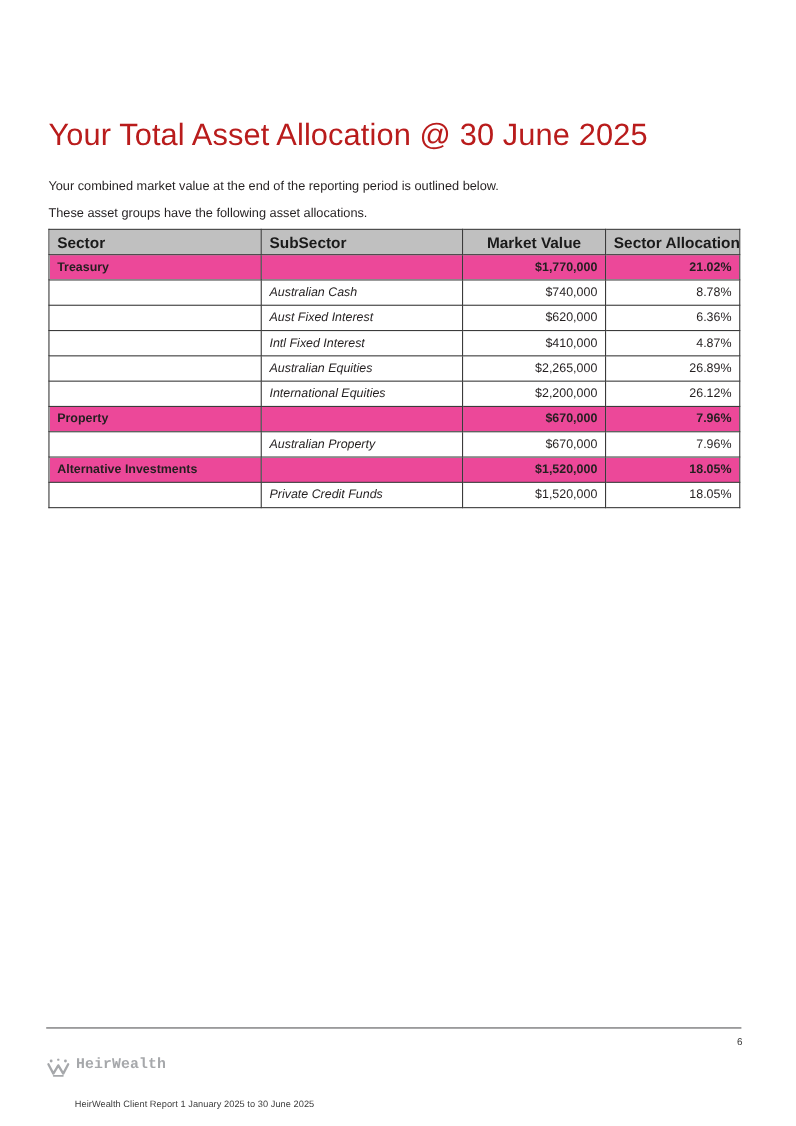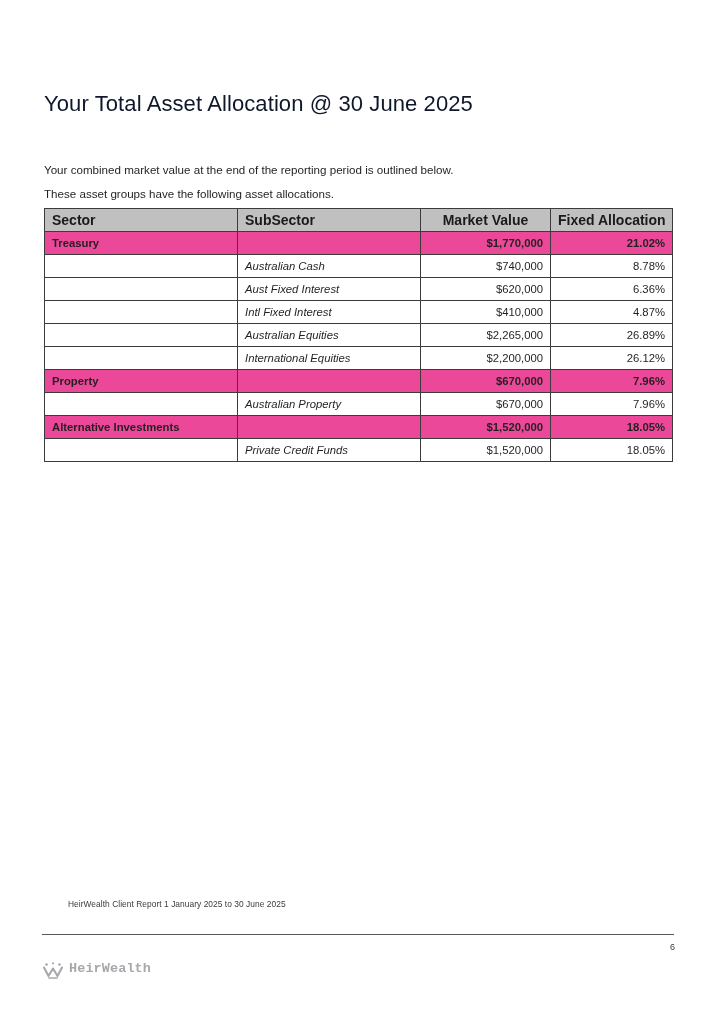--- a/index.html
+++ b/index.html
@@ -21,25 +21,25 @@
     position: absolute;
     inset: 0;
     width: 724px;
     height: 1024px;
   }
 
   
   .page-title {
     position: absolute;
     left: 44px;
-    top: 76px;
-    font-size: 22px;
+    top: 88px;
+    font-size: 28px;
     font-weight: 400;
     letter-spacing: 0.1px;
-    color: #0f172a;
+    color: #b91c1c;
     white-space: nowrap;
   }
 
   
   .intro {
     position: absolute;
     left: 44px;
     width: 620px;
   }
   .intro-line {
@@ -108,21 +108,21 @@
     position: absolute;
     left: 42px;
     top: 934px;
     width: 632px;
     height: 0;
     border-top: 1.4px solid #58585a;
   }
   .footer-text {
     position: absolute;
     left: 44px;
-    top: 899px;
+    top: 998px;
     font-size: 8.4px;
     color: #3b3b3b;
     white-space: nowrap;
     letter-spacing: 0.05px;
     padding-left: 24px;
   }
   .footer-logo {
     position: absolute;
     left: 42px;
     top: 962px;
@@ -171,21 +171,21 @@
         <col class="c-sector">
         <col class="c-sub">
         <col class="c-mv">
         <col class="c-aa">
       </colgroup>
       <thead>
         <tr>
           <th class="th-left">Sector</th>
           <th class="th-left">SubSector</th>
           <th class="th-right">Market Value</th>
-          <th class="th-right">Fixed Allocation</th>
+          <th class="th-right">Sector Allocation</th>
         </tr>
       </thead>
       <tbody id="alloc-body">
           <tr class="sector-row">
             <td class="cell-sector">Treasury</td>
             <td class="cell-sub"></td>
             <td class="cell-mv">$1,770,000</td>
             <td class="cell-aa">21.02%</td>
           </tr>
           <tr class="sub-row">

